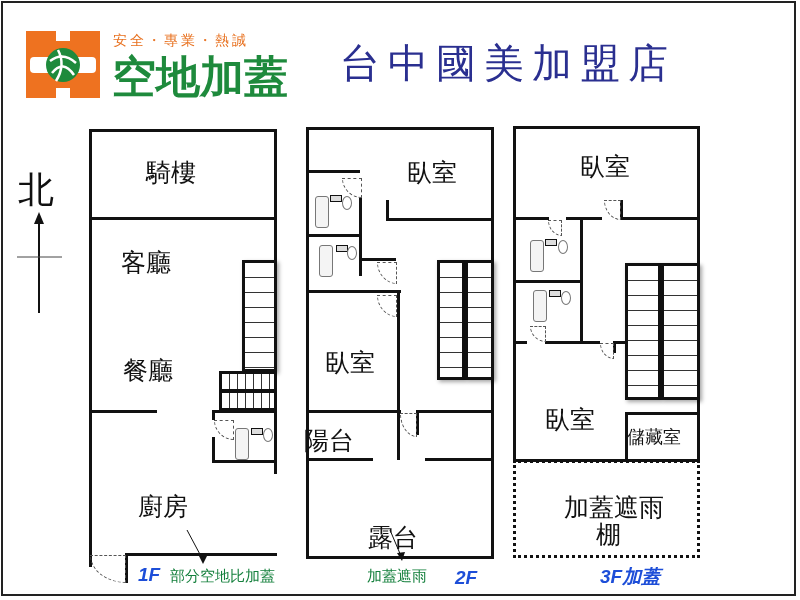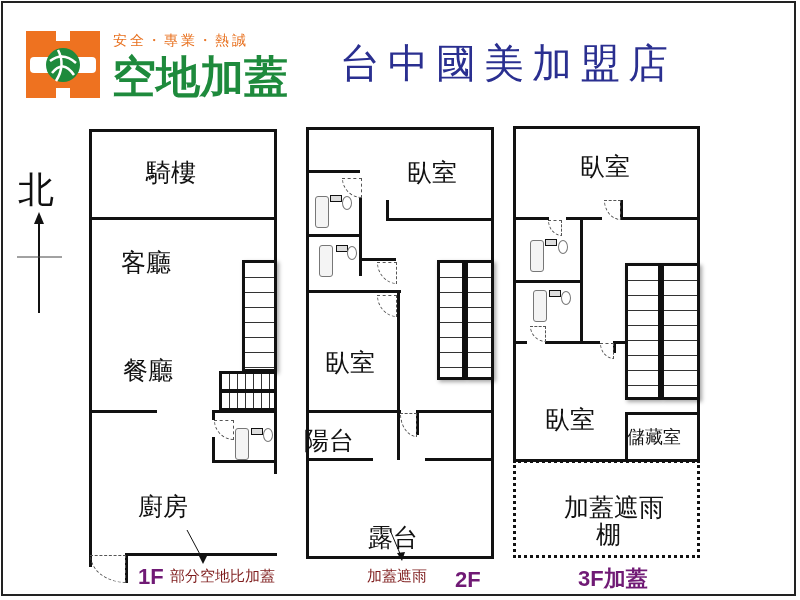--- a/index.html
+++ b/index.html
@@ -1,22 +1,22 @@
 <!DOCTYPE html>
 <html><head>
 <meta charset="utf-8">
 <style>
   html, body { margin:0; padding:0; background:#fff; }
   body { width:800px; height:600px; position:relative; overflow:hidden; font-family:"DejaVu Serif", serif; }
   .frame { position:absolute; left:1px; top:1px; width:795px; height:595px; border:2px solid #222; box-sizing:border-box; }
   .abs { position:absolute; }
   .w { position:absolute; background:#111; }
   .lbl { position:absolute; font-family:"DejaVu Serif", serif; font-size:25px; color:#111; white-space:nowrap; }
-  .cap { position:absolute; font-family:"Liberation Sans", sans-serif; font-weight:bold; font-size:22px; color:#701a75; white-space:nowrap; }
-  .capsm { position:absolute; font-family:Liberation Serif, serif; font-size:15px; color:#7f1d1d; white-space:nowrap; }
+  .cap { position:absolute; font-family:"Liberation Sans", sans-serif; font-weight:bold; font-size:19px; color:#1d4ed8; white-space:nowrap;font-style:italic; }
+  .capsm { position:absolute; font-family:Liberation Serif, serif; font-size:15px; color:#15803d; white-space:nowrap; }
   .logo-box { position:absolute; left:26px; top:31px; width:74px; height:67px; background:#ee7220; }
   .logo-slogan { position:absolute; left:113px; top:32px; font-family:"DejaVu Sans", sans-serif; font-size:14px; color:#e8701e; letter-spacing:3px; white-space:nowrap; }
   .logo-name { position:absolute; left:112px; top:48px; font-family:"DejaVu Sans", sans-serif; font-weight:bold; font-size:44px; color:#1e8a3c; white-space:nowrap; letter-spacing:0px; }
   .store { position:absolute; left:340px; top:36px; font-family:"DejaVu Serif", serif; font-size:40px; color:#2a2f90; letter-spacing:8px; white-space:nowrap;text-align:center; }
   .stairs { position:absolute; border:3px solid #111; box-sizing:border-box; background:repeating-linear-gradient(to bottom, #fff 0, #fff 14px, #333 14px, #333 15px); box-shadow:2px 2px 4px rgba(0,0,0,0.35); }
   .stairs-v { position:absolute; border:3px solid #111; box-sizing:border-box; background:repeating-linear-gradient(to right, #fff 0, #fff 7px, #333 7px, #333 8px); }
   .door { position:absolute; border:1px dashed #555; border-radius:0 0 0 100%; }
   .dotted { position:absolute; border:3px dotted #111; box-sizing:border-box; }
   .tub { position:absolute; width:12px; height:30px; border:1px solid #777; border-radius:3px; background:#f4f4f4; }
   .toilet { position:absolute; width:8px; height:12px; border:1px solid #777; border-radius:50%; background:#fff; }
@@ -154,14 +154,14 @@
   <div class="door" style="left:548px;top:220px;width:12px;height:14px;"></div>
   <div class="door" style="left:604px;top:200px;width:15px;height:18px;"></div>
   <div class="door" style="left:530px;top:326px;width:14px;height:14px;"></div>
   <div class="door" style="left:600px;top:343px;width:12px;height:14px;"></div>
   <div class="dotted" style="left:513px;top:460px;width:187px;height:98px;"></div>
   <div class="lbl" style="left:580px;top:150px;">臥室</div>
   <div class="lbl" style="left:545px;top:403px;">臥室</div>
   <div class="lbl" style="left:627px;top:425px;font-size:18px;">儲藏室</div>
   <div class="lbl" style="left:564px;top:491px;">加蓋遮雨</div>
   <div class="lbl" style="left:596px;top:518px;">棚</div>
-  <div class="cap" style="left:578px;top:564px;">3F加蓋</div>
+  <div class="cap" style="left:600px;top:564px;">3F加蓋</div>
 </div>
 
 </body></html>

